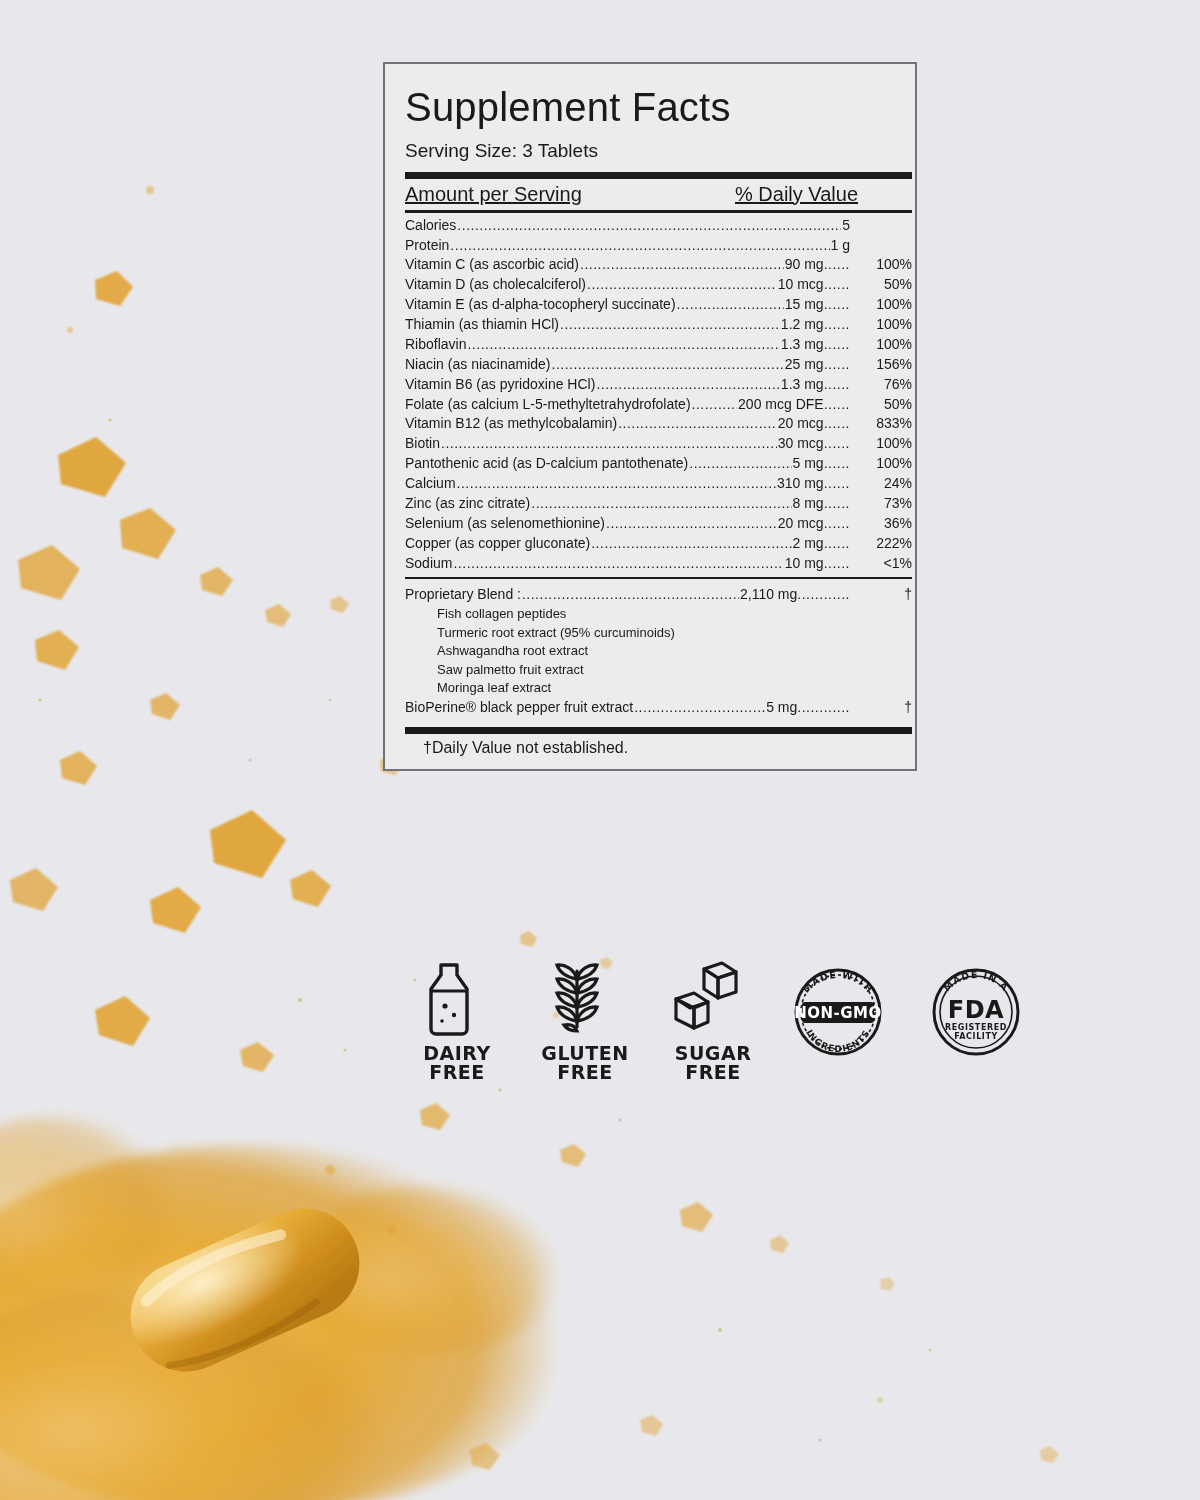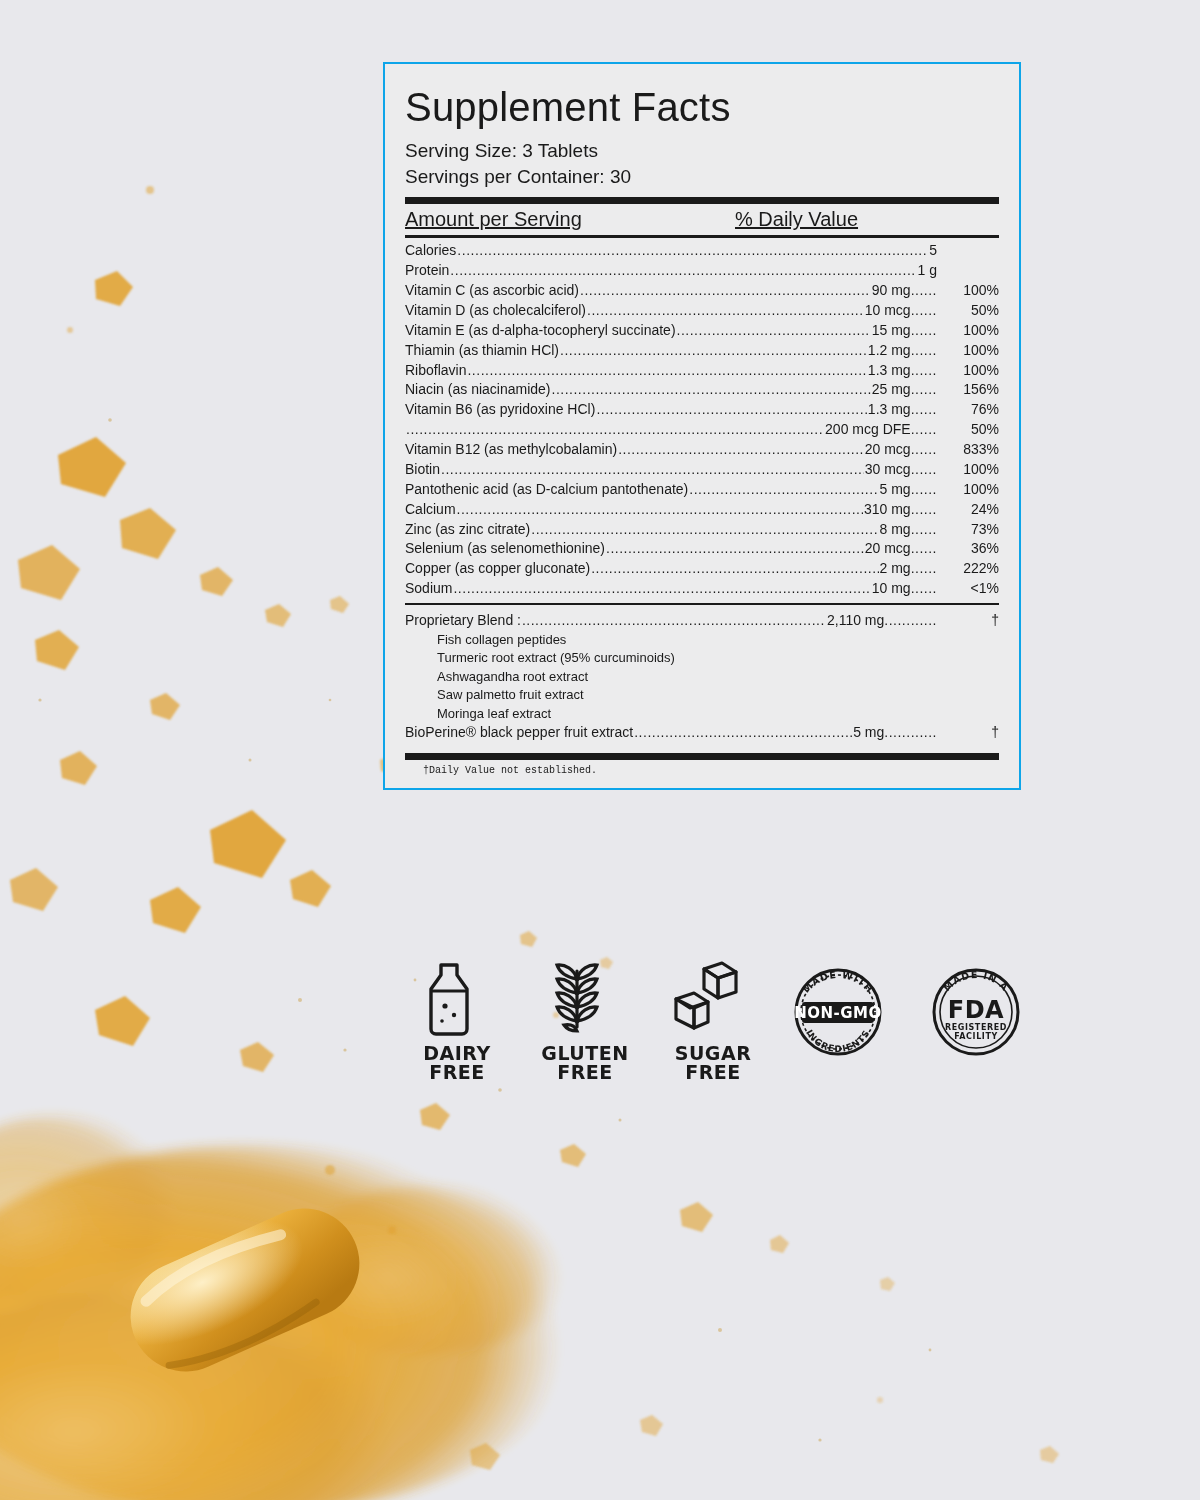--- a/index.html
+++ b/index.html
@@ -22,25 +22,25 @@
     inset: 0;
     z-index: 0;
     pointer-events: none;
   }
 
   
   #facts-panel {
     position: absolute;
     left: 383px;
     top: 62px;
-    width: 638px;
+    width: 534px;
     box-sizing: border-box;
-    border: 2px solid #0ea5e9;
+    border: 2px solid #737373;
     background: #ececed;
-    padding: 18px 20px 12px 20px;
+    padding: 18px 3px 12px 20px;
     z-index: 2;
   }
 
   .facts-title {
     font-size: 40px;
     font-weight: 400;
     letter-spacing: 0.2px;
     line-height: 1.05;
     margin: 4px 0 10px 0;
   }
@@ -109,23 +109,22 @@
   }
 
   .blend-section { padding: 6px 0 2px 0; }
   .blend-sub {
     font-size: 13px;
     line-height: 1.42;
     padding-left: 32px;
   }
 
   .footnote {
-    font-size: 10px;
+    font-size: 16px;
     padding: 5px 0 0 18px;
-    font-family: Liberation Mono, monospace;
   }
 
   
   #badges {
     position: absolute;
     left: 395px;
     top: 960px;
     width: 640px;
     height: 160px;
     display: flex;
@@ -254,21 +253,20 @@
     <path d="M-95 -30 q60 -22 150 -6" stroke="#fff6dd" stroke-width="11" fill="none" opacity="0.55" stroke-linecap="round"></path>
     <path d="M-100 38 q70 20 160 2" stroke="#8d5d07" stroke-width="7" fill="none" opacity="0.35" stroke-linecap="round"></path>
   </g>
 </svg>
 
 <section id="facts-panel">
 
   <h1 class="facts-title">Supplement Facts</h1>
 
   <div class="serving-line">Serving Size: 3 Tablets</div>
-  <div class="serving-line">Servings per Container: 30</div>
 
   <div class="rule-thick"></div>
 
   <div class="amount-row">
     <span class="amount-label">Amount per Serving</span>
     <span class="dv-label">% Daily Value</span>
   </div>
 
   <div class="rule-med"></div>
 
@@ -330,20 +328,21 @@
         <span class="dv">156%</span>
       </div>
       <div class="nutrient">
         <span class="nm">Vitamin B6 (as pyridoxine HCl)</span>
         <span class="dots">..............................................................................................................</span>
         <span class="amt">1.3 mg</span>
         <span class="dots2">......</span>
         <span class="dv">76%</span>
       </div>
       <div class="nutrient">
+        <span class="nm">Folate (as calcium L-5-methyltetrahydrofolate)</span>
         <span class="dots">..............................................................................................................</span>
         <span class="amt">200 mcg DFE</span>
         <span class="dots2">......</span>
         <span class="dv">50%</span>
       </div>
       <div class="nutrient">
         <span class="nm">Vitamin B12 (as methylcobalamin)</span>
         <span class="dots">..............................................................................................................</span>
         <span class="amt">20 mcg</span>
         <span class="dots2">......</span>

